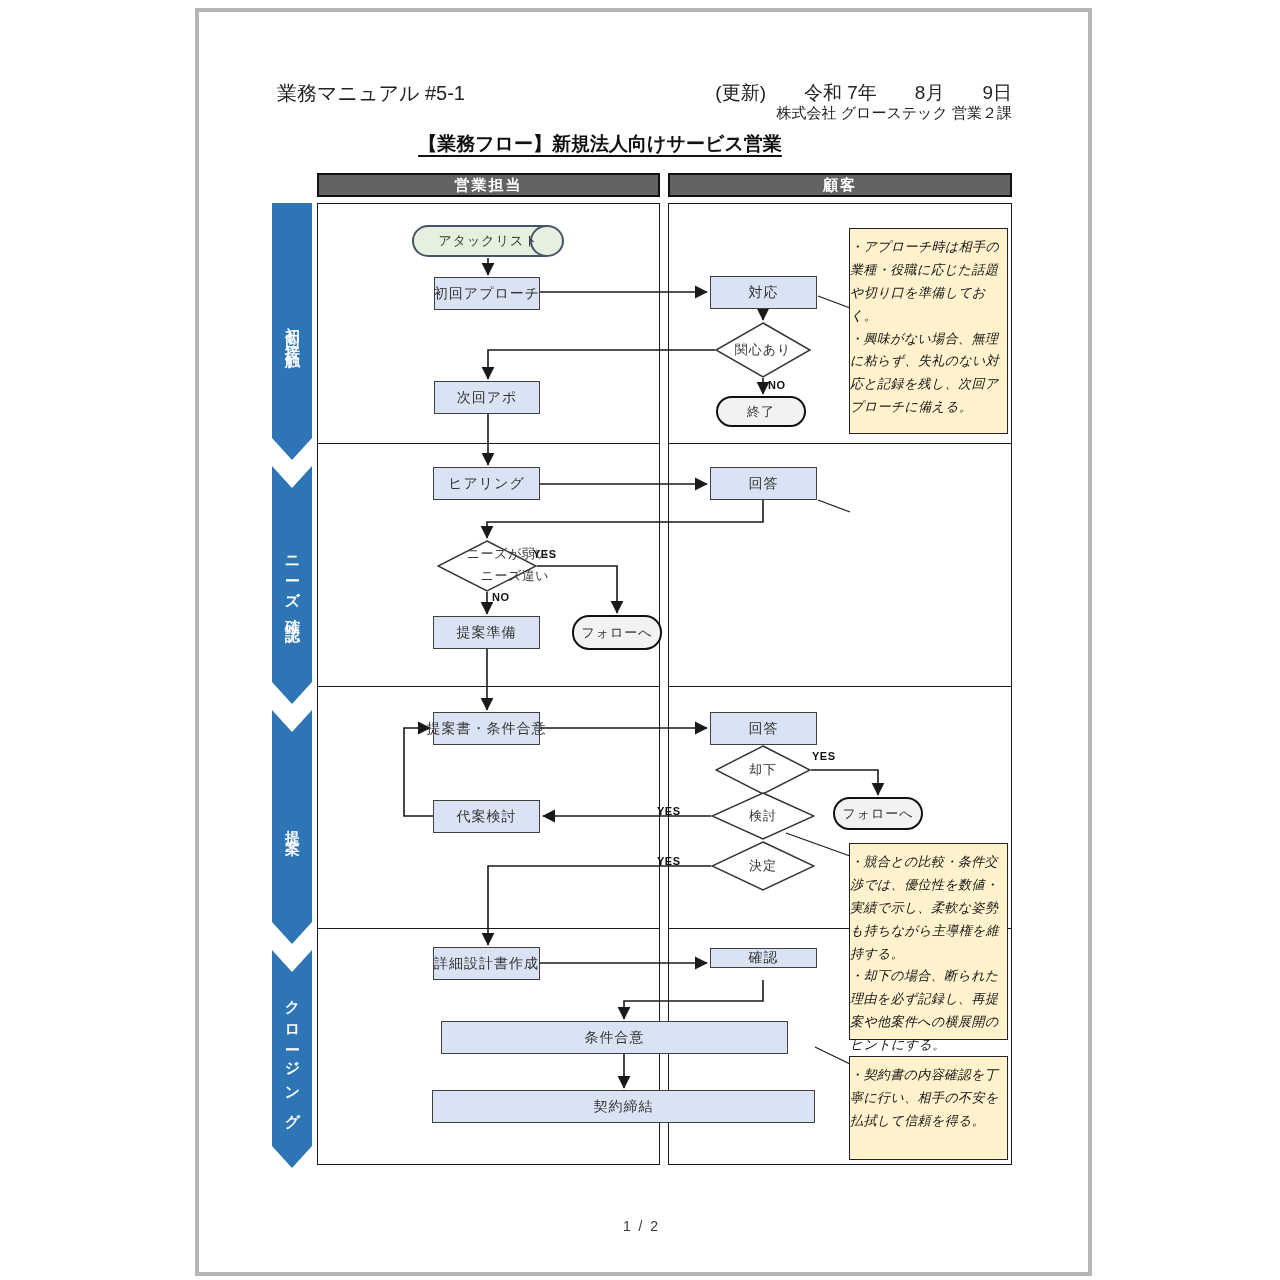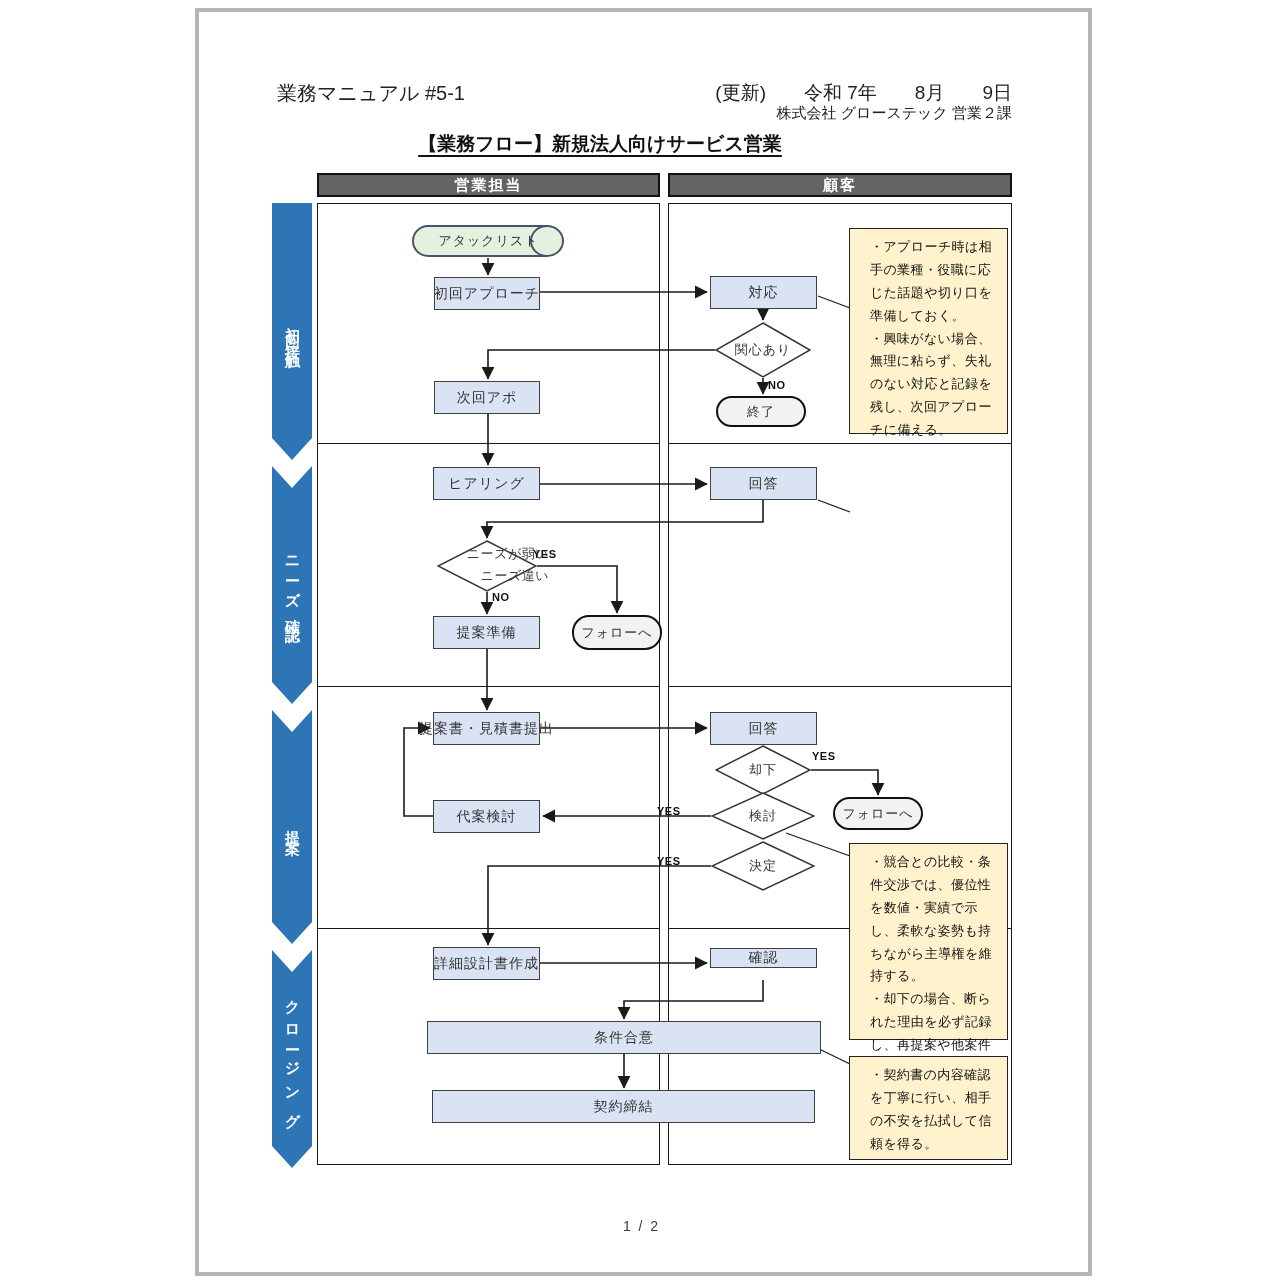--- a/index.html
+++ b/index.html
@@ -35,21 +35,21 @@
        font-size:14px;color:#333;letter-spacing:1px;z-index:3;box-sizing:border-box;white-space:nowrap;}
   .term{background:#f2f2f2;border:2.3px solid #111;border-radius:17px;display:flex;align-items:center;justify-content:center;
         font-size:13px;color:#333;letter-spacing:1px;z-index:3;box-sizing:border-box;}
   .dia{z-index:3;text-decoration:underline;}
   .dia svg{display:block;}
   .dia-label{position:absolute;width:100%;top:0;height:100%;display:flex;align-items:center;justify-content:center;
              font-size:13px;color:#333;letter-spacing:1px;z-index:4;}
   .needs-label{position:absolute;left:-12px;top:3px;width:124px;text-align:right;font-size:13px;color:#3a3a3a;
                line-height:22px;z-index:4;letter-spacing:0.5px;}
   .note{background:#fff2cc;border:1.4px solid #222;z-index:3;box-sizing:border-box;
-        font-size:13px;line-height:1.76;letter-spacing:0.4px;color:#111;padding:7px 7px 6px 20px;white-space:pre-wrap;}
+        font-size:13px;line-height:1.76;letter-spacing:0.4px;color:#111;padding:7px 7px 6px 0;white-space:pre-wrap;font-style:italic;}
   .yn{z-index:4;font-size:11px;font-weight:600;color:#111;letter-spacing:0.5px;}
   .footer{left:195px;top:1218px;width:893px;text-align:center;font-size:14px;color:#3a3a3a;z-index:4;letter-spacing:2px;}
   .cyl{z-index:3;}
   svg.flow{left:0;top:0;z-index:2;pointer-events:none;}
 </style>
 </head>
 <body>
 
 <div id="canvas">
 
@@ -173,21 +173,21 @@
 
   <div class="abs box" style="left:433px;top:616px;width:107px;height:33px">
       <span>提案準備</span>
     </div>
   <div class="abs term" style="left:572px;top:615px;width:90px;height:35px">
       <span>フォローへ</span>
     </div>
 
 
   <div class="abs box" style="left:433px;top:712px;width:107px;height:33px">
-      <span>提案書・見積書提出</span>
+      <span>提案書・条件合意</span>
     </div>
   <div class="abs box" style="left:710px;top:712px;width:107px;height:33px">
       <span>回答</span>
     </div>
 
   <div class="abs dia" style="left:715px;top:745px;width:96px;height:50px">
     <svg width="96" height="50" viewBox="0 0 96 50">
         <polygon points="48,1 95,25 48,49 1,25" fill="#fff" stroke="#333" stroke-width="1.5"></polygon>
       </svg>
     <div class="dia-label">却下</div>
@@ -220,21 +220,21 @@
   <div class="abs note" style="left:849px;top:843px;width:159px;height:197px">・競合との比較・条件交渉では、優位性を数値・実績で示し、柔軟な姿勢も持ちながら主導権を維持する。
 ・却下の場合、断られた理由を必ず記録し、再提案や他案件への横展開のヒントにする。</div>
 
   <div class="abs box" style="left:433px;top:947px;width:107px;height:33px">
       <span>詳細設計書作成</span>
     </div>
   <div class="abs box" style="left:710px;top:948px;width:107px;height:20px">
       <span>確認</span>
     </div>
 
-  <div class="abs box" style="left:427px;top:1021px;width:394px;height:33px">
+  <div class="abs box" style="left:441px;top:1021px;width:347px;height:33px">
       <span>条件合意</span>
     </div>
   <div class="abs box" style="left:432px;top:1090px;width:383px;height:33px">
       <span>契約締結</span>
     </div>
 
   <div class="abs note" style="left:849px;top:1056px;width:159px;height:104px">・契約書の内容確認を丁寧に行い、相手の不安を払拭して信頼を得る。</div>
 
   <div class="abs footer">1 / 2</div>
 

